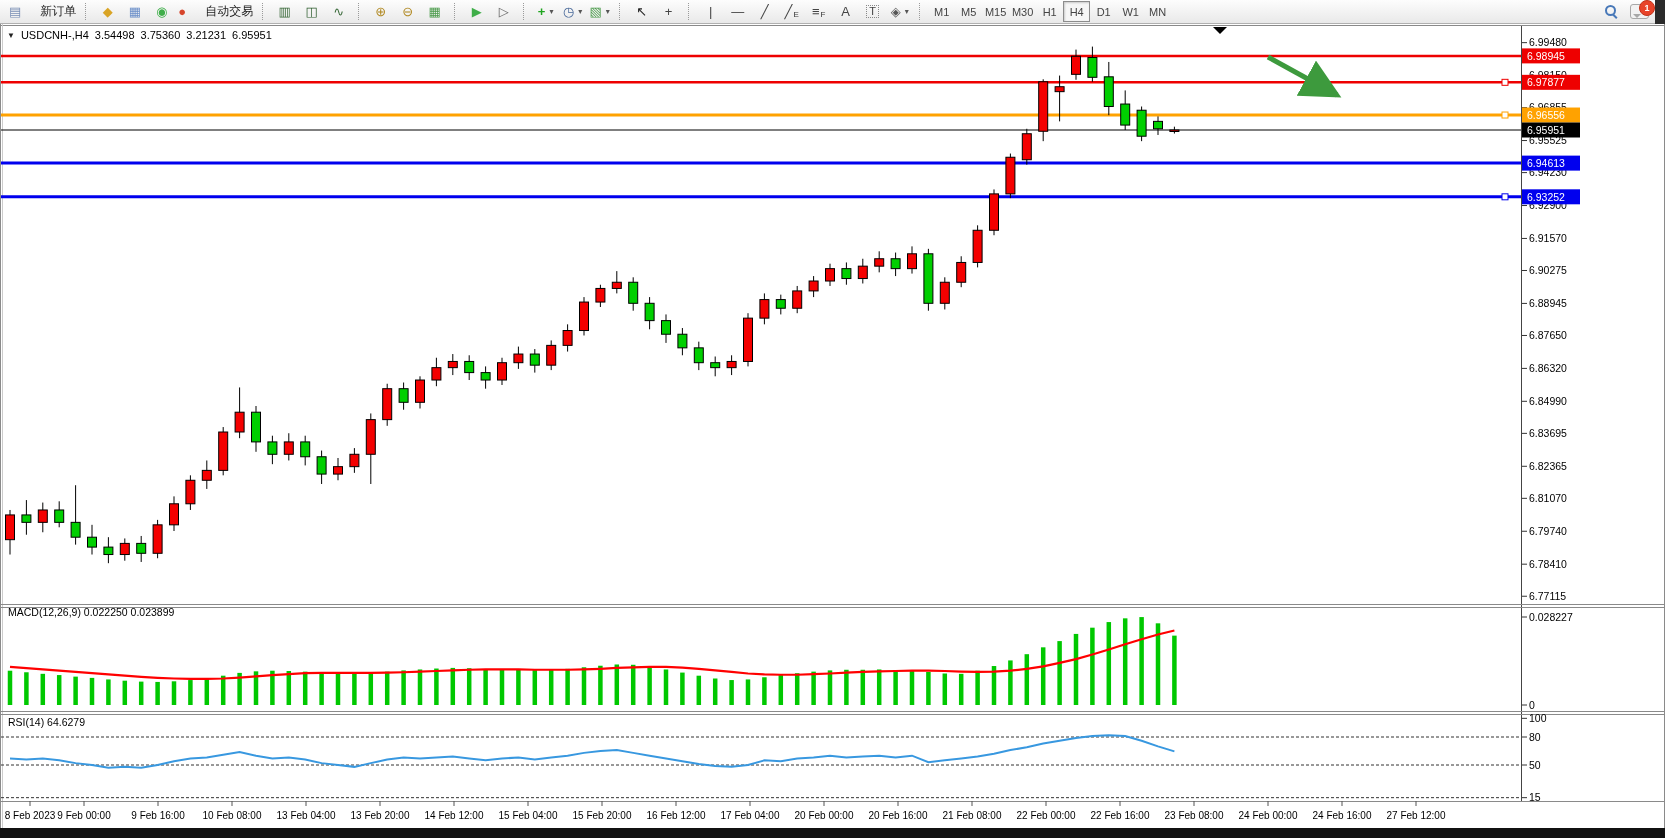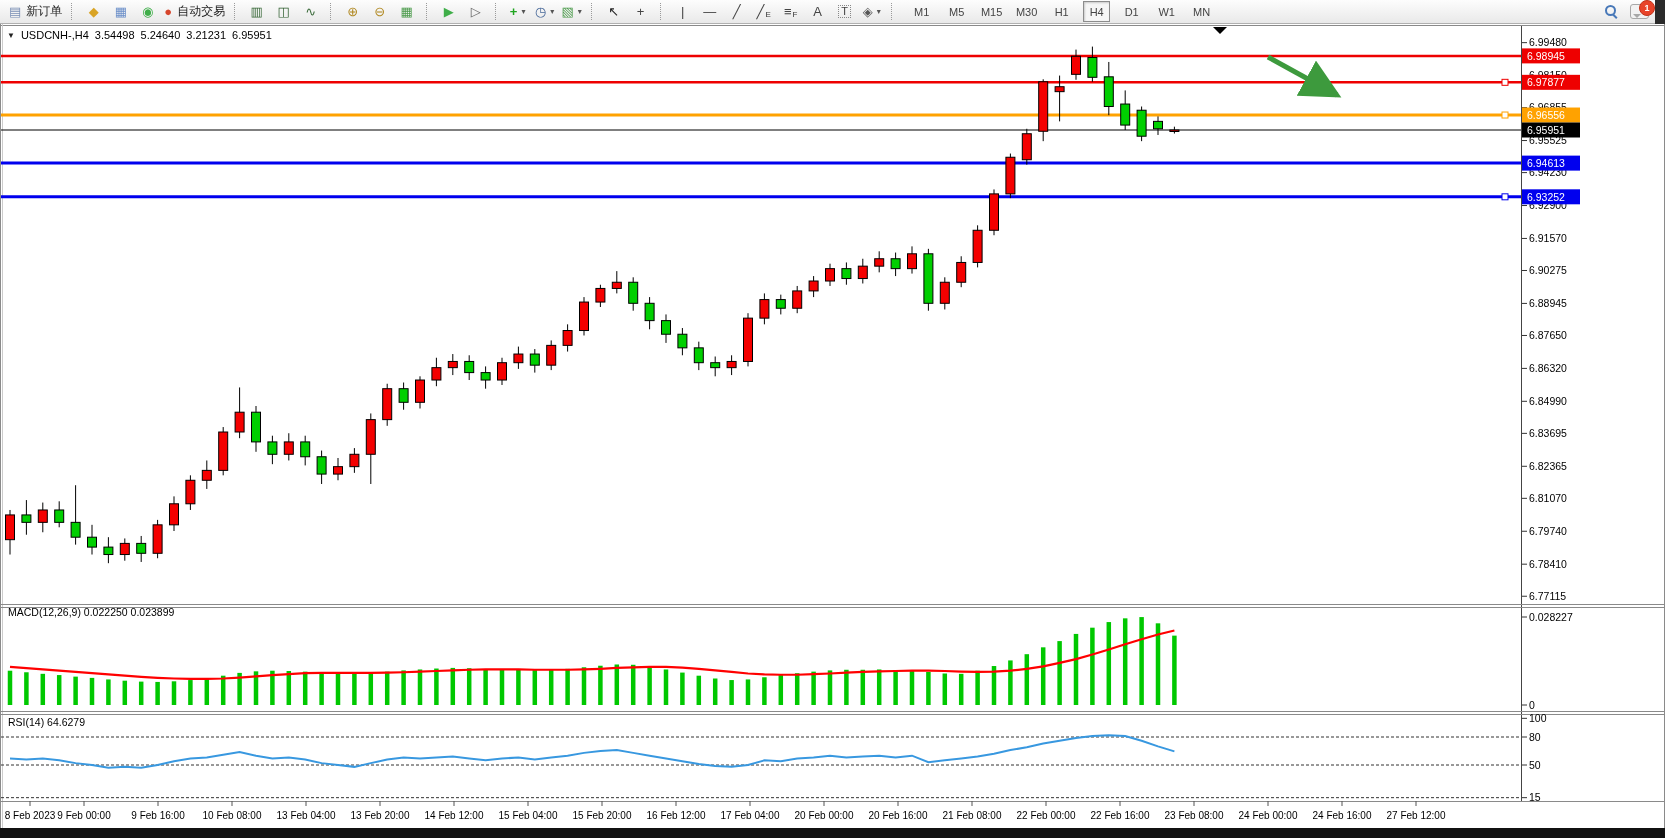--- a/index.html
+++ b/index.html
@@ -8,25 +8,25 @@
   
   .toolbar{position:absolute;left:0;top:0;width:1665px;height:24px;
     background:linear-gradient(#fdfdfd,#e9e9e9);border-bottom:1px solid #b0b0b0;
     display:flex;align-items:center;padding-left:6px;box-sizing:border-box;z-index:5;}
   .tgroup{display:flex;align-items:center;}
   .tsep{width:4px;height:17px;border-left:1px dotted #9a9a9a;margin:0 4px 0 6px;}
   .tbtn{height:20px;min-width:21px;padding:0 2px;display:flex;align-items:center;justify-content:center;
     font-size:13px;color:#444;border:1px solid transparent;border-radius:2px;cursor:default;gap:2px;}
   .tbtn .glyph{line-height:1;}
   .tbtn .sub{font-size:8px;color:#333;margin-left:-1px;margin-top:6px;}
-  .tbtn .lbl{font-size:12px;color:#222;margin-left:3px;}
+  .tbtn .lbl{font-size:12px;color:#222;margin-left:17px;}
   .tbtn .caret{font-size:8px;color:#555;margin-left:2px;}
   .tbtn.boxed .glyph{border:1px dotted #888;padding:0 2px;font-size:11px;}
   .tfbtn{height:19px;min-width:25px;display:flex;align-items:center;justify-content:center;
-    font-size:11px;color:#444;border:1px solid transparent;margin-left:8px;}
+    font-size:11px;color:#444;border:1px solid transparent;}
   .tfbtn.active{border:1px solid #8c8c8c;background:#f6f6f6;box-shadow:inset 1px 1px 2px rgba(0,0,0,.18);text-align:center;}
   .toolbar-right{position:absolute;right:16px;top:4px;display:flex;gap:12px;align-items:center;z-index:6;}
   .search-icon{position:relative;width:13px;height:13px;}
   .search-icon::before{content:"";position:absolute;left:0;top:0;width:7px;height:7px;
     border:2px solid #4878b8;border-radius:50%;}
   .search-icon::after{content:"";position:absolute;left:9px;top:9px;width:5px;height:2px;
     background:#4878b8;transform:rotate(45deg);transform-origin:0 0;}
   .chat-icon{width:17px;height:13px;background:#f2f2f2;border:1px solid #a8a8a8;border-radius:3px;position:relative;}
   .chat-icon::after{content:"";position:absolute;left:2px;bottom:-4px;border:4px solid transparent;border-top-color:#a8a8a8;}
   .badge{position:absolute;top:-5px;right:-7px;width:14px;height:14px;border-radius:50%;
@@ -175,21 +175,21 @@
   <span class="chat-icon">
     <span class="badge">1</span>
   </span>
 </div>
 <div class="corner-dark"></div>
 
 <div class="chart-title">
   <span class="tri">▼</span>
   <span>USDCNH-,H4</span>
   <span>3.54498</span>
-  <span>5.24640</span>
+  <span>3.75360</span>
   <span>3.21231</span>
   <span>6.95951</span>
 </div>
 
 <svg id="chart" width="1665" height="838">
       <rect x="0" y="24" width="1665" height="804" fill="#ffffff"></rect>
       <line x1="0" y1="25.5" x2="1665" y2="25.5" stroke="#8a8a8a"></line>
       <line x1="0.5" y1="24" x2="0.5" y2="828" stroke="#8a8a8a"></line>
       <line x1="2.5" y1="24" x2="2.5" y2="828" stroke="#cccccc"></line>
       <line x1="1664.5" y1="24" x2="1664.5" y2="828" stroke="#8a8a8a"></line>

